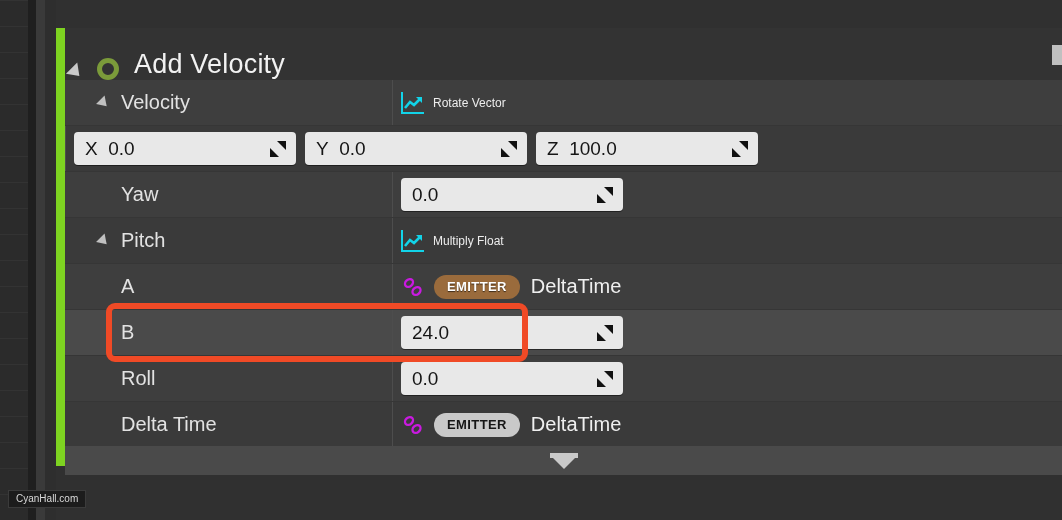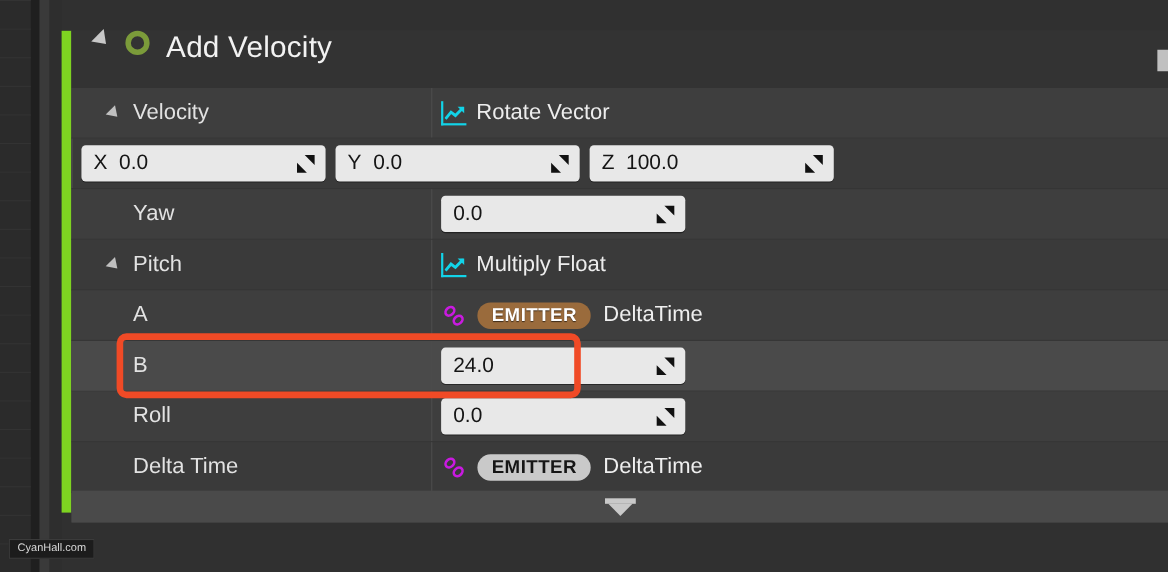--- a/index.html
+++ b/index.html
@@ -32,22 +32,22 @@
     position:absolute; left:65px; top:28px;
     width:997px; height:447px;
     background:#3e3e3e;
   }
 
   
   .module-header {
     position:relative;
     height:52px;
     background:#333333;
-    display:flex; align-items:flex-start;
-    padding-left:22px;
+    display:flex; align-items:flex-end;
+    padding-left:5px;
   }
   .tri {
     width:0; height:0;
     border-left:11px solid #c8c8c8;
     border-top:8px solid transparent;
     border-bottom:8px solid transparent;
     transform:rotate(45deg);
     flex:none;
   }
   .tri.sm {
@@ -110,21 +110,21 @@
   
   .chart-ico {
     width:23px; height:22px; flex:none;
     position:relative; margin-right:9px;
   }
   .chart-ico .axis-v { position:absolute; left:0; top:0; width:2px; height:22px; background:#12d3e8; }
   .chart-ico .axis-h { position:absolute; left:0; bottom:0; width:23px; height:2px; background:#12d3e8; }
   .chart-ico .zig  {
     position:absolute; left:3px; top:4px; width:19px; height:14px;
   }
-  .func-name { font-size:20px; color:#ededed; }
+  .func-name { font-size:12px; color:#ededed; }
 
   
   .num {
     position:relative;
     height:33px;
     background:#e8e8e8;
     border-radius:4px;
     display:flex; align-items:center;
     padding-left:11px;
     color:#151515; font-size:19px;
@@ -137,21 +137,21 @@
     position:absolute; right:9px; top:50%; transform:translateY(-50%);
     width:18px; height:18px;
   }
 
   
   .pin-ico { width:24px; height:24px; flex:none; margin-right:9px; }
   .badge {
     display:inline-flex; align-items:center; justify-content:center;
     height:24px; padding:0 13px;
     border-radius:14px;
-    font-size:17px; font-weight:bold; letter-spacing:.4px;
+    font-size:13px; font-weight:bold; letter-spacing:.4px;
     margin-right:11px;
   }
   .badge.emitter { background:#9a6b3c; color:#ffffff; text-shadow:0 1px 1px rgba(0,0,0,.6); }
   .badge.engine  { background:#c9c9c9; color:#161616; }
   .pin-name { font-size:20px; color:#efefef; }
 
   
   .panel-footer {
     position:absolute; left:0; bottom:0;
     width:997px; height:29px;

